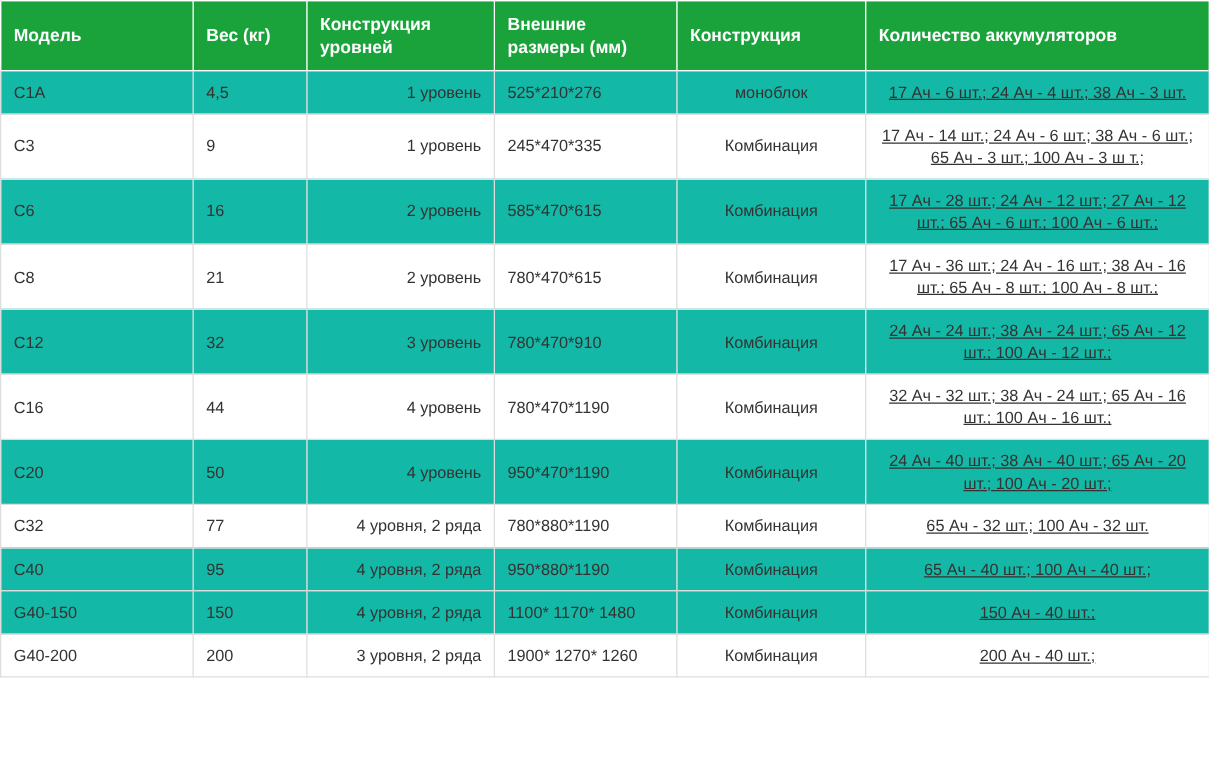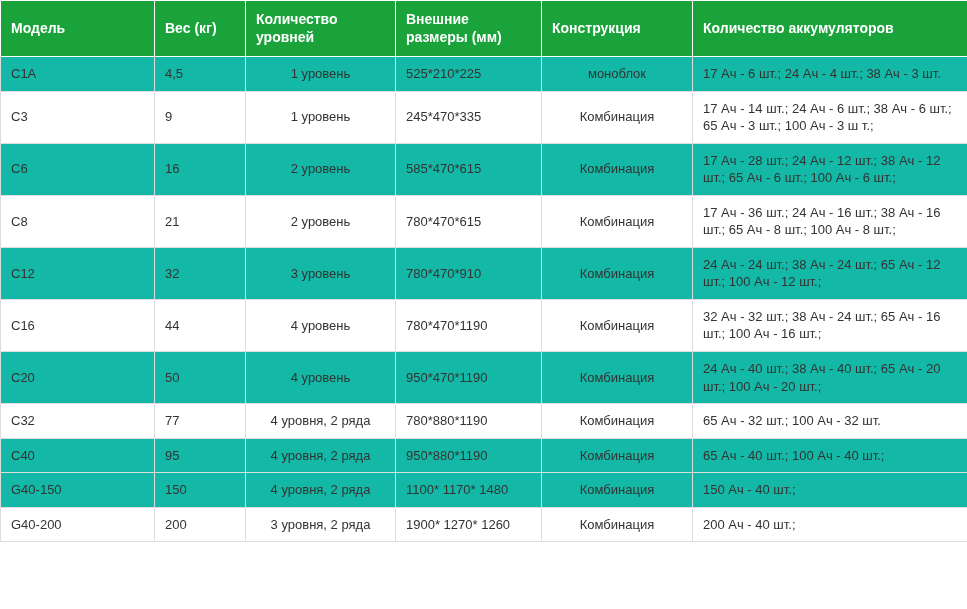--- a/index.html
+++ b/index.html
@@ -39,24 +39,24 @@
     font-size: 13px;
   }
   table.spec-table tbody tr.odd td {
     background: #14b8a6;
   }
   table.spec-table tbody tr.even td {
     background: #ffffff;
   }
   td.c-model { text-align: left; }
   td.c-weight { text-align: left; }
-  td.c-levels { text-align: center; }
+  td.c-levels { text-align: right; }
   td.c-dims { text-align: left; }
   td.c-constr { text-align: center; }
-  td.c-batt { text-align: left; }
+  td.c-batt { text-align: center; text-decoration: underline; }
 
   col.w-model   { width: 154px; }
   col.w-weight  { width: 91px;  }
   col.w-levels  { width: 150px; }
   col.w-dims    { width: 146px; }
   col.w-constr  { width: 151px; }
   col.w-batt    { width: 275px; }
 </style>
 </head>
 <body>
@@ -67,50 +67,50 @@
     <col class="w-weight">
     <col class="w-levels">
     <col class="w-dims">
     <col class="w-constr">
     <col class="w-batt">
   </colgroup>
   <thead>
     <tr>
       <th>Модель</th>
       <th>Вес (кг)</th>
-      <th>Количество уровней</th>
+      <th>Конструкция уровней</th>
       <th>Внешние размеры (мм)</th>
       <th>Конструкция</th>
       <th>Количество аккумуляторов</th>
     </tr>
   </thead>
   <tbody>
     <tr class="odd">
       <td class="c-model">C1A</td>
       <td class="c-weight">4,5</td>
       <td class="c-levels">1 уровень</td>
-      <td class="c-dims">525*210*225</td>
+      <td class="c-dims">525*210*276</td>
       <td class="c-constr">моноблок</td>
       <td class="c-batt">17 Ач - 6 шт.; 24 Ач - 4 шт.; 38 Ач - 3 шт.</td>
     </tr>
     <tr class="even">
       <td class="c-model">C3</td>
       <td class="c-weight">9</td>
       <td class="c-levels">1 уровень</td>
       <td class="c-dims">245*470*335</td>
       <td class="c-constr">Комбинация</td>
       <td class="c-batt">17 Ач - 14 шт.; 24 Ач - 6 шт.; 38 Ач - 6 шт.; 65 Ач - 3 шт.; 100 Ач - 3 ш т.;</td>
     </tr>
     <tr class="odd">
       <td class="c-model">C6</td>
       <td class="c-weight">16</td>
       <td class="c-levels">2 уровень</td>
       <td class="c-dims">585*470*615</td>
       <td class="c-constr">Комбинация</td>
-      <td class="c-batt">17 Ач - 28 шт.; 24 Ач - 12 шт.; 38 Ач - 12 шт.; 65 Ач - 6 шт.; 100 Ач - 6 шт.;</td>
+      <td class="c-batt">17 Ач - 28 шт.; 24 Ач - 12 шт.; 27 Ач - 12 шт.; 65 Ач - 6 шт.; 100 Ач - 6 шт.;</td>
     </tr>
     <tr class="even">
       <td class="c-model">C8</td>
       <td class="c-weight">21</td>
       <td class="c-levels">2 уровень</td>
       <td class="c-dims">780*470*615</td>
       <td class="c-constr">Комбинация</td>
       <td class="c-batt">17 Ач - 36 шт.; 24 Ач - 16 шт.; 38 Ач - 16 шт.; 65 Ач - 8 шт.; 100 Ач - 8 шт.;</td>
     </tr>
     <tr class="odd">

